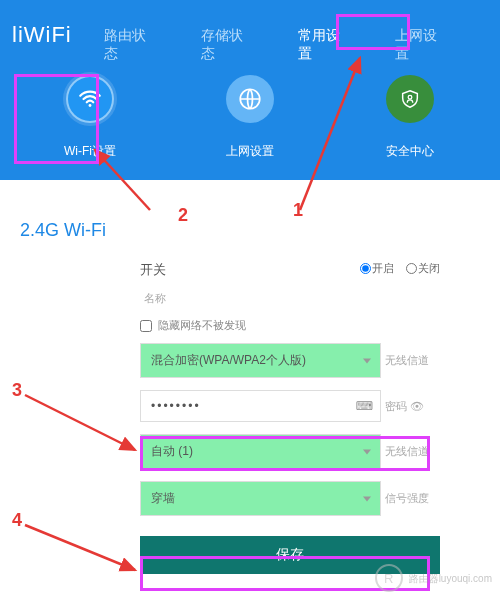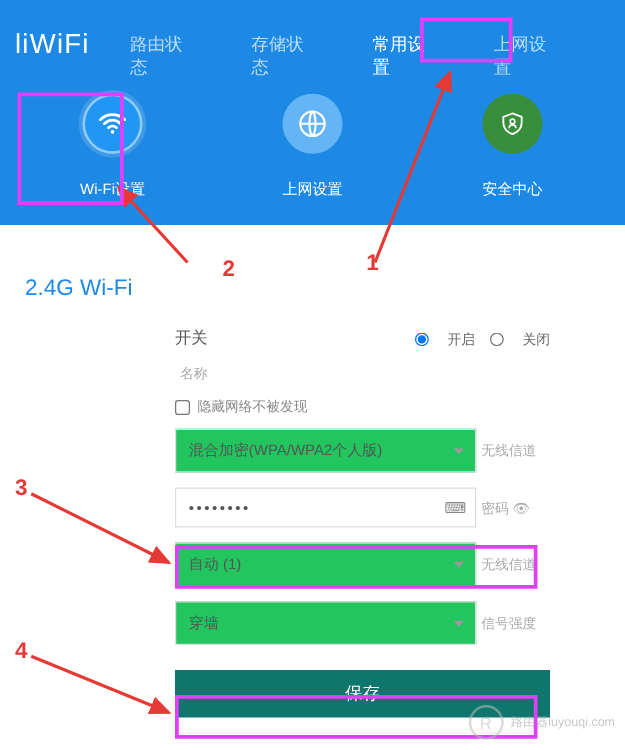--- a/index.html
+++ b/index.html
@@ -17,34 +17,34 @@
 .icon-circle.wifi { background: #2196f3; border: 2px solid rgba(255,255,255,0.5); box-shadow: 0 0 0 3px rgba(255,255,255,0.15); }
 .icon-circle.net { background: #64b5f6; }
 .icon-circle.sec { background: #388e3c; }
 .icon-label { color: #fff; font-size: 12px; }
 .pointer-down { position: absolute; bottom: -20px; width: 0; height: 0; border-left: 10px solid transparent; border-right: 10px solid transparent; border-top: 10px solid #1e88e5; display: none; }
 .icon-col.active .pointer-down { display: block; }
 
 .section-title { color: #1e88e5; font-size: 18px; margin: 40px 0 20px 20px; }
 
 .form { padding: 0 60px 0 140px; }
-.row { display: flex; align-items: flex-end; margin-bottom: 12px; position: relative; }
+.row { display: flex; align-items: flex-start; margin-bottom: 12px; position: relative; }
 .row-label { font-size: 13px; color: #555; width: 60px; }
 .radio-group { margin-left: auto; display: flex; gap: 12px; }
-.radio-opt { display: flex; align-items: center; font-size: 11px; color: #666; gap: 15px; }
+.radio-opt { display: flex; align-items: center; font-size: 11px; color: #666; gap: 1px; }
 .radio-opt input { width: 11px; height: 11px; }
 
 .field { width: 100%; position: relative; display: flex; align-items: center; }
 .text-input { flex: 1; border: 1px solid #ddd; padding: 8px 10px; font-size: 12px; color: #555; outline: none; }
 .field-label { font-size: 11px; color: #aaa; margin-left: 4px; width: 55px; text-align: left; white-space: nowrap; }
 
 .checkbox-row { display: flex; align-items: center; gap: 6px; font-size: 11px; color: #888; margin: 4px 0 10px 0; }
 .checkbox-row input { width: 12px; height: 12px; }
 
-.select-field { flex: 1; border: 1px solid #ddd; padding: 8px 10px; font-size: 12px; color: #555; background: #22c55e; appearance: none; position: relative; }
+.select-field { flex: 1; border: 1px solid #ddd; padding: 8px 10px; font-size: 12px; color: #555; background: #86efac; appearance: none; position: relative; }
 .select-wrap { flex: 1; position: relative; }
 .select-wrap::after { content: ""; position: absolute; right: 10px; top: 50%; width: 0; height: 0; border-left: 4px solid transparent; border-right: 4px solid transparent; border-top: 5px solid #999; transform: translateY(-50%); }
 
 .pwd-wrap { flex: 1; position: relative; display: flex; align-items: center; }
 .pwd-icons { position: absolute; right: 8px; display: flex; gap: 6px; font-size: 12px; color: #888; }
 
 .save-btn { width: 100%; background: #0f766e; color: #fff; border: none; padding: 10px; font-size: 14px; cursor: pointer; margin-top: 8px; }
 
 
 .hl { border: 3px solid #e040fb; position: absolute; pointer-events: none; z-index: 50; }

